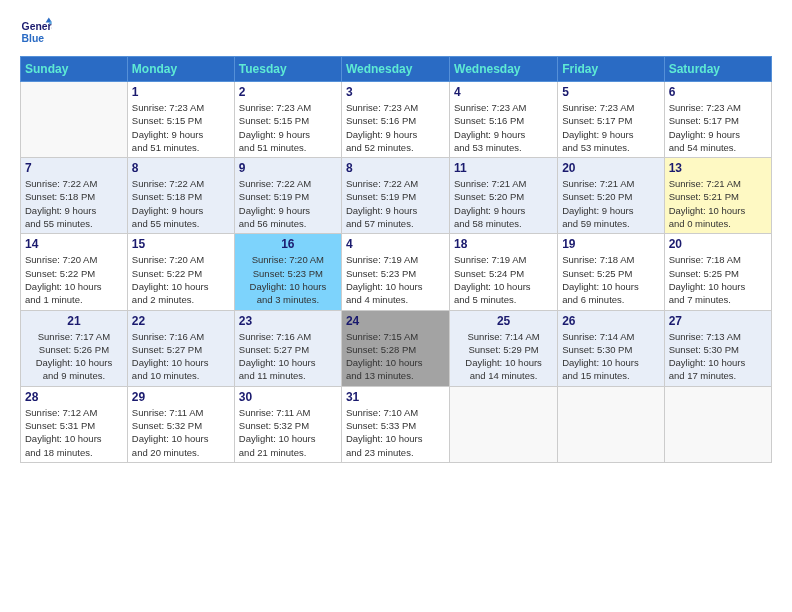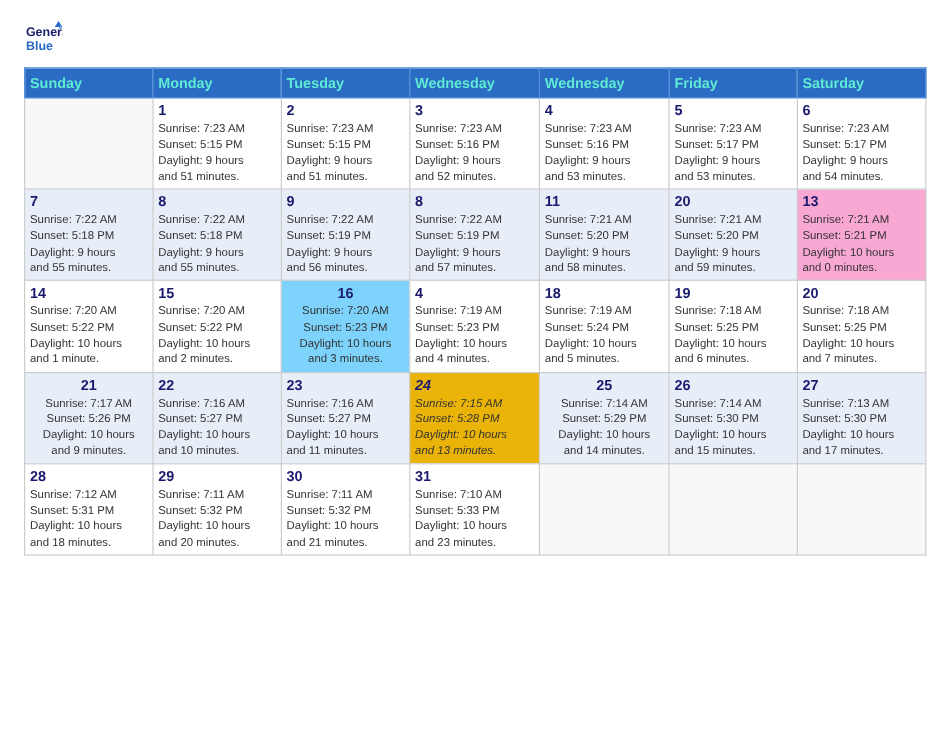--- a/index.html
+++ b/index.html
@@ -200,21 +200,21 @@
 Daylight: 9 hours
 and 58 minutes.</div>
         </td>
         <td style="background-color: rgb(232, 238, 248);">
           <span class="day-number">20</span>
           <div class="day-detail" style="white-space: pre-line;">Sunrise: 7:21 AM
 Sunset: 5:20 PM
 Daylight: 9 hours
 and 59 minutes.</div>
         </td>
-        <td style="background-color: #f9a8d4;">
+        <td style="background-color: #fef9c3;">
           <span class="day-number">13</span>
           <div class="day-detail" style="white-space: pre-line;">Sunrise: 7:21 AM
 Sunset: 5:21 PM
 Daylight: 10 hours
 and 0 minutes.</div>
         </td>
       </tr>
       <tr>
         <td style="background-color: rgb(255, 255, 255);">
           <span class="day-number">14</span>
@@ -281,21 +281,21 @@
 Daylight: 10 hours
 and 10 minutes.</div>
         </td>
         <td style="background-color: rgb(232, 238, 248); margin-left: 24px;">
           <span class="day-number">23</span>
           <div class="day-detail" style="white-space: pre-line;">Sunrise: 7:16 AM
 Sunset: 5:27 PM
 Daylight: 10 hours
 and 11 minutes.</div>
         </td>
-        <td style="background-color: #eab308; font-style: italic;">
+        <td style="background-color: #a3a3a3;">
           <span class="day-number">24</span>
           <div class="day-detail" style="white-space: pre-line;">Sunrise: 7:15 AM
 Sunset: 5:28 PM
 Daylight: 10 hours
 and 13 minutes.</div>
         </td>
         <td style="background-color: rgb(232, 238, 248); text-align: center;">
           <span class="day-number">25</span>
           <div class="day-detail" style="white-space: pre-line;">Sunrise: 7:14 AM
 Sunset: 5:29 PM

